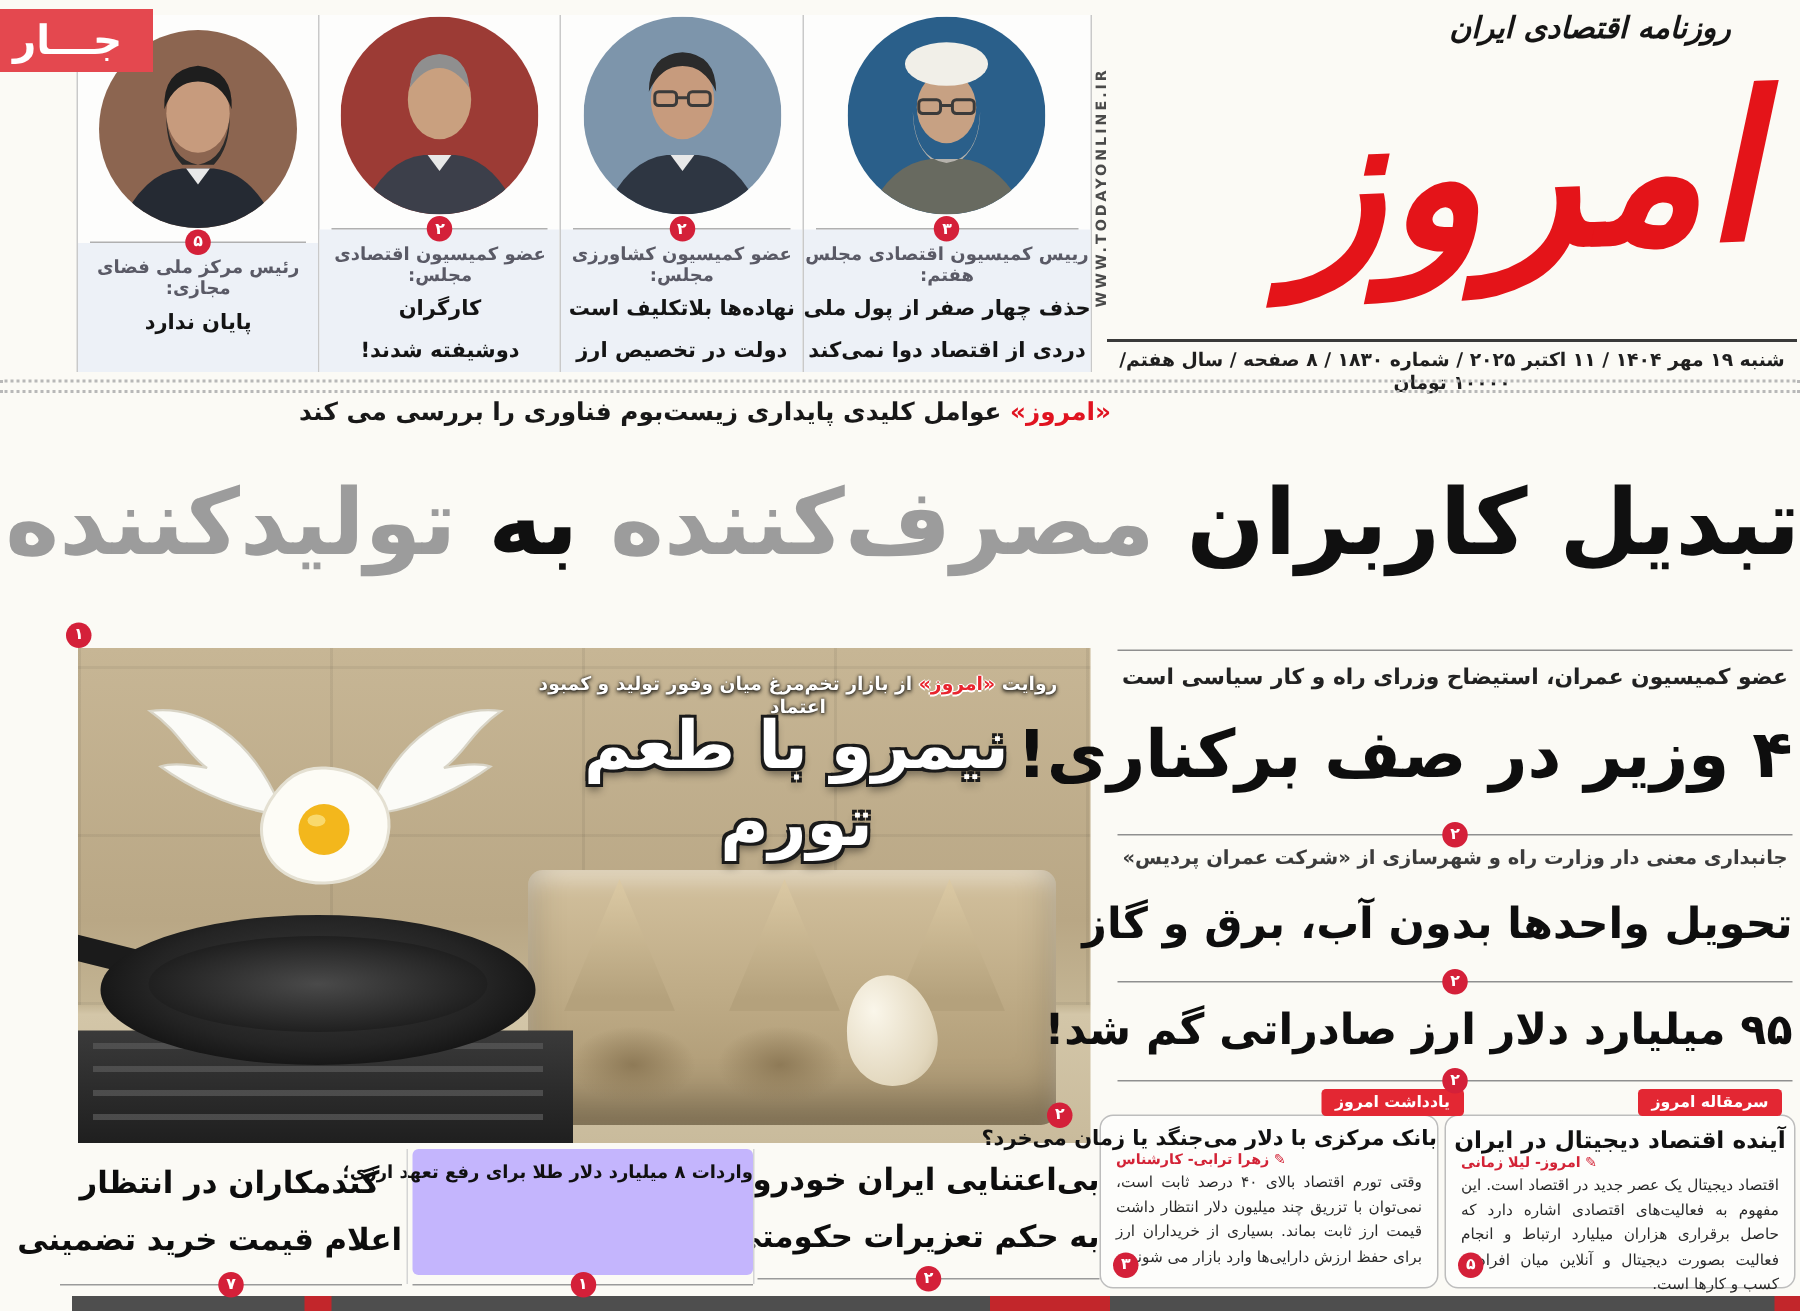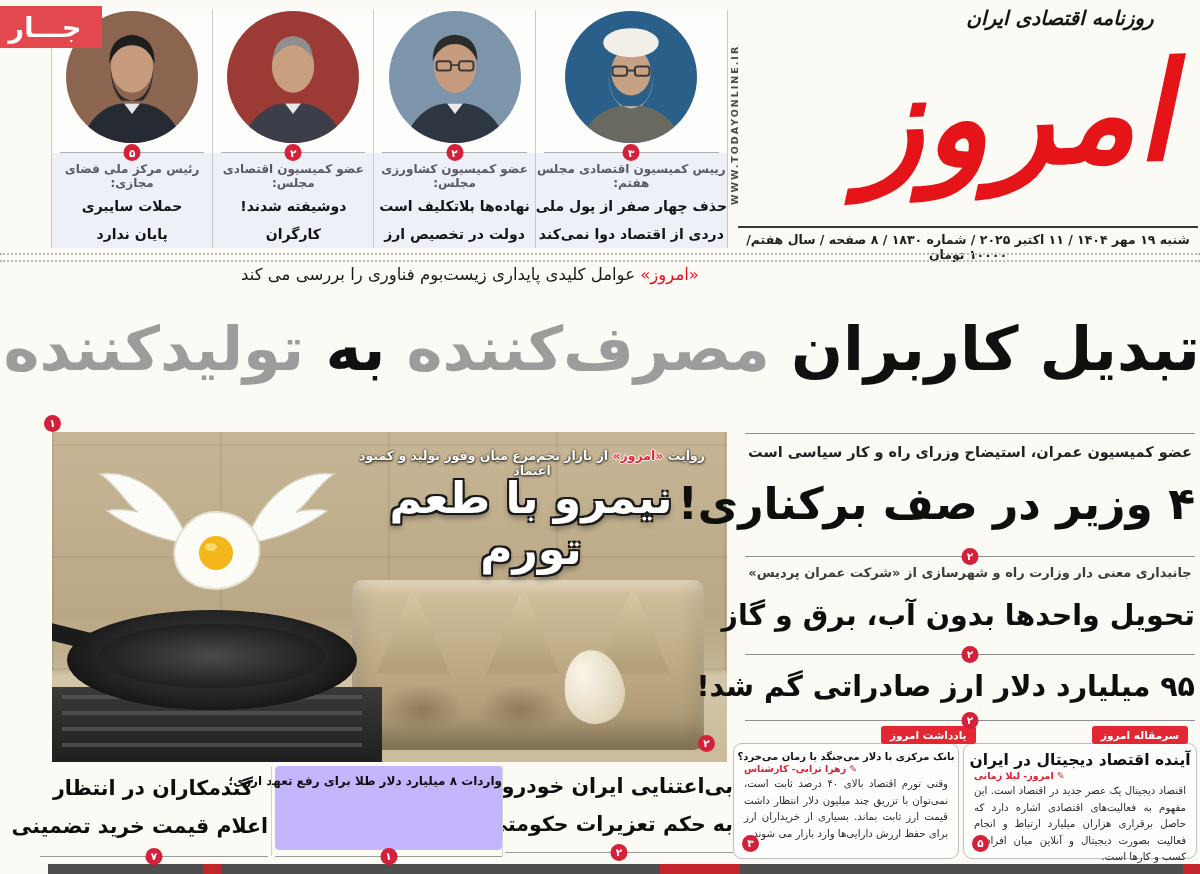--- a/index.html
+++ b/index.html
@@ -46,21 +46,21 @@
   .logo{position:absolute;left:830px;top:10px;width:370px;height:214px;
     display:flex;align-items:center;justify-content:center;
     font-size:135px;font-weight:bold;color:#e41419;transform:rotate(-2deg);font-style:italic;}
   .dateline{position:absolute;left:738px;top:226px;width:460px;border-top:2px solid #3a3a3a;
     padding-top:4px;font-size:12.5px;font-weight:bold;color:#1f1f1f;text-align:center;letter-spacing:-0.2px;}
   .dots{position:absolute;left:0;width:1200px;border-top:2px dotted #b8b8b8;}
   .d1{top:253px;} .d2{top:260px;}
 
   
   .lead-kicker{position:absolute;left:150px;top:265px;width:640px;text-align:center;
-    font-size:16.5px;font-weight:normal;color:#181818;}
+    font-size:16.5px;font-weight:bold;color:#181818;}
   .red-text{color:#e01320;}
   .lead-headline{position:absolute;left:0;top:283px;width:1200px;margin:0;text-align:center;
     font-size:61px;font-weight:bold;white-space:nowrap;letter-spacing:-1px;line-height:132px;}
   .hl-black{color:#101010;} .hl-gray{color:#9c9c9c;}
 
   
   .photo-ref-top{position:absolute;left:44px;top:415px;}
   .photo{position:absolute;left:52px;top:432px;width:675px;height:330px;overflow:hidden;
     background:linear-gradient(180deg,#c7b695 0%,#b9a785 55%,#c3b493 72%,#d3c6a8 74%,#c9bb9c 100%);}
   .tiles{position:absolute;left:0;top:0;width:100%;height:72%;
@@ -115,21 +115,21 @@
 
   
   .tag{position:absolute;top:726px;background:#e32733;color:#fff;font-size:10.5px;font-weight:bold;
     padding:3px 9px;border-radius:3px;z-index:4;}
   .tag-note{left:881px;} .tag-edit{left:1092px;}
   .opinion-box{position:absolute;top:743px;height:114px;border:1px solid #bdbdbd;border-radius:9px;background:#fdfdfb;}
   .edit-box{left:963px;width:232px;}
   .note-box{left:733px;width:224px;}
   .op-title{margin-top:7px;text-align:center;font-weight:bold;color:#111;}
   .edit-box .op-title{font-size:15.5px;white-space:nowrap;}
-  .note-box .op-title{font-size:10px;white-space:nowrap;}
+  .note-box .op-title{font-size:14px;white-space:nowrap;}
   .op-author{padding:1px 10px 2px;font-size:9.5px;font-weight:bold;color:#d32336;text-align:left;}
   .pen-icon{margin-left:3px;}
   .op-body{padding:0 10px;font-size:10.2px;color:#2a2a2a;line-height:1.62;text-align:justify;}
   .op-ref{position:absolute;left:8px;bottom:6px;}
   .bi-block{position:absolute;left:505px;top:768px;width:228px;text-align:center;
     font-size:20.5px;font-weight:bold;color:#0d0d0d;line-height:1.85;letter-spacing:-0.4px;white-space:nowrap;}
   .gold-box{position:absolute;left:275px;top:766px;width:227px;height:84px;background:#c4b5fd;
     border-radius:4px;text-align:center;padding-top:8px;box-sizing:border-box;}
   .gold-kicker{font-size:12px;font-weight:bold;color:#101010;white-space:nowrap;}
   .gold-headline{font-size:20px;font-weight:bold;color:#0d0d0d;margin-top:7px;}
@@ -166,21 +166,20 @@
             <path d="M33,40 Q32,20 50,18 Q68,20 67,40 Q62,26 50,26 Q38,26 33,40 Z" fill="#1e1e1e"></path>
             <path d="M34,44 Q36,66 50,68 Q64,66 66,44 Q66,60 58,68 L42,68 Q34,60 34,44 Z" fill="#2a2a2a"></path>
           </svg>
       </div>
     </div>
     <div class="col-rule">
       <span class="badge">۵</span>
     </div>
     <div class="col-caption">
       <div class="cap-kicker">رئیس مرکز ملی فضای مجازی:</div>
-      <div class="cap-line">حملات سایبری</div>
       <div class="cap-line">پایان ندارد</div>
     </div>
   </div>
 
   <div class="strip-col">
     <div class="col-photo">
       <div class="avatar">
         <svg viewBox="0 0 100 100">
             <rect width="100" height="100" fill="#9c3b35"></rect>
             <path d="M10,100 Q22,72 42,70 L58,70 Q78,72 90,100 Z" fill="#3c3f4a"></path>
@@ -188,22 +187,22 @@
             <ellipse cx="50" cy="42" rx="16" ry="20" fill="#c9a07f"></ellipse>
             <path d="M35,36 Q36,20 50,19 Q64,20 65,36 Q58,26 50,26 Q42,26 35,36 Z" fill="#8f8f8f"></path>
           </svg>
       </div>
     </div>
     <div class="col-rule">
       <span class="badge">۲</span>
     </div>
     <div class="col-caption">
       <div class="cap-kicker">عضو کمیسیون اقتصادی مجلس:</div>
+      <div class="cap-line">کارگران</div>
       <div class="cap-line">دوشیفته شدند!</div>
-      <div class="cap-line">کارگران</div>
     </div>
   </div>
 
   <div class="strip-col">
     <div class="col-photo">
       <div class="avatar">
         <svg viewBox="0 0 100 100">
             <rect width="100" height="100" fill="#7d95ab"></rect>
             <path d="M10,100 Q22,72 42,70 L58,70 Q78,72 90,100 Z" fill="#2e3642"></path>
             <path d="M44,70 L50,78 L56,70 Z" fill="#e8e8e8"></path>

